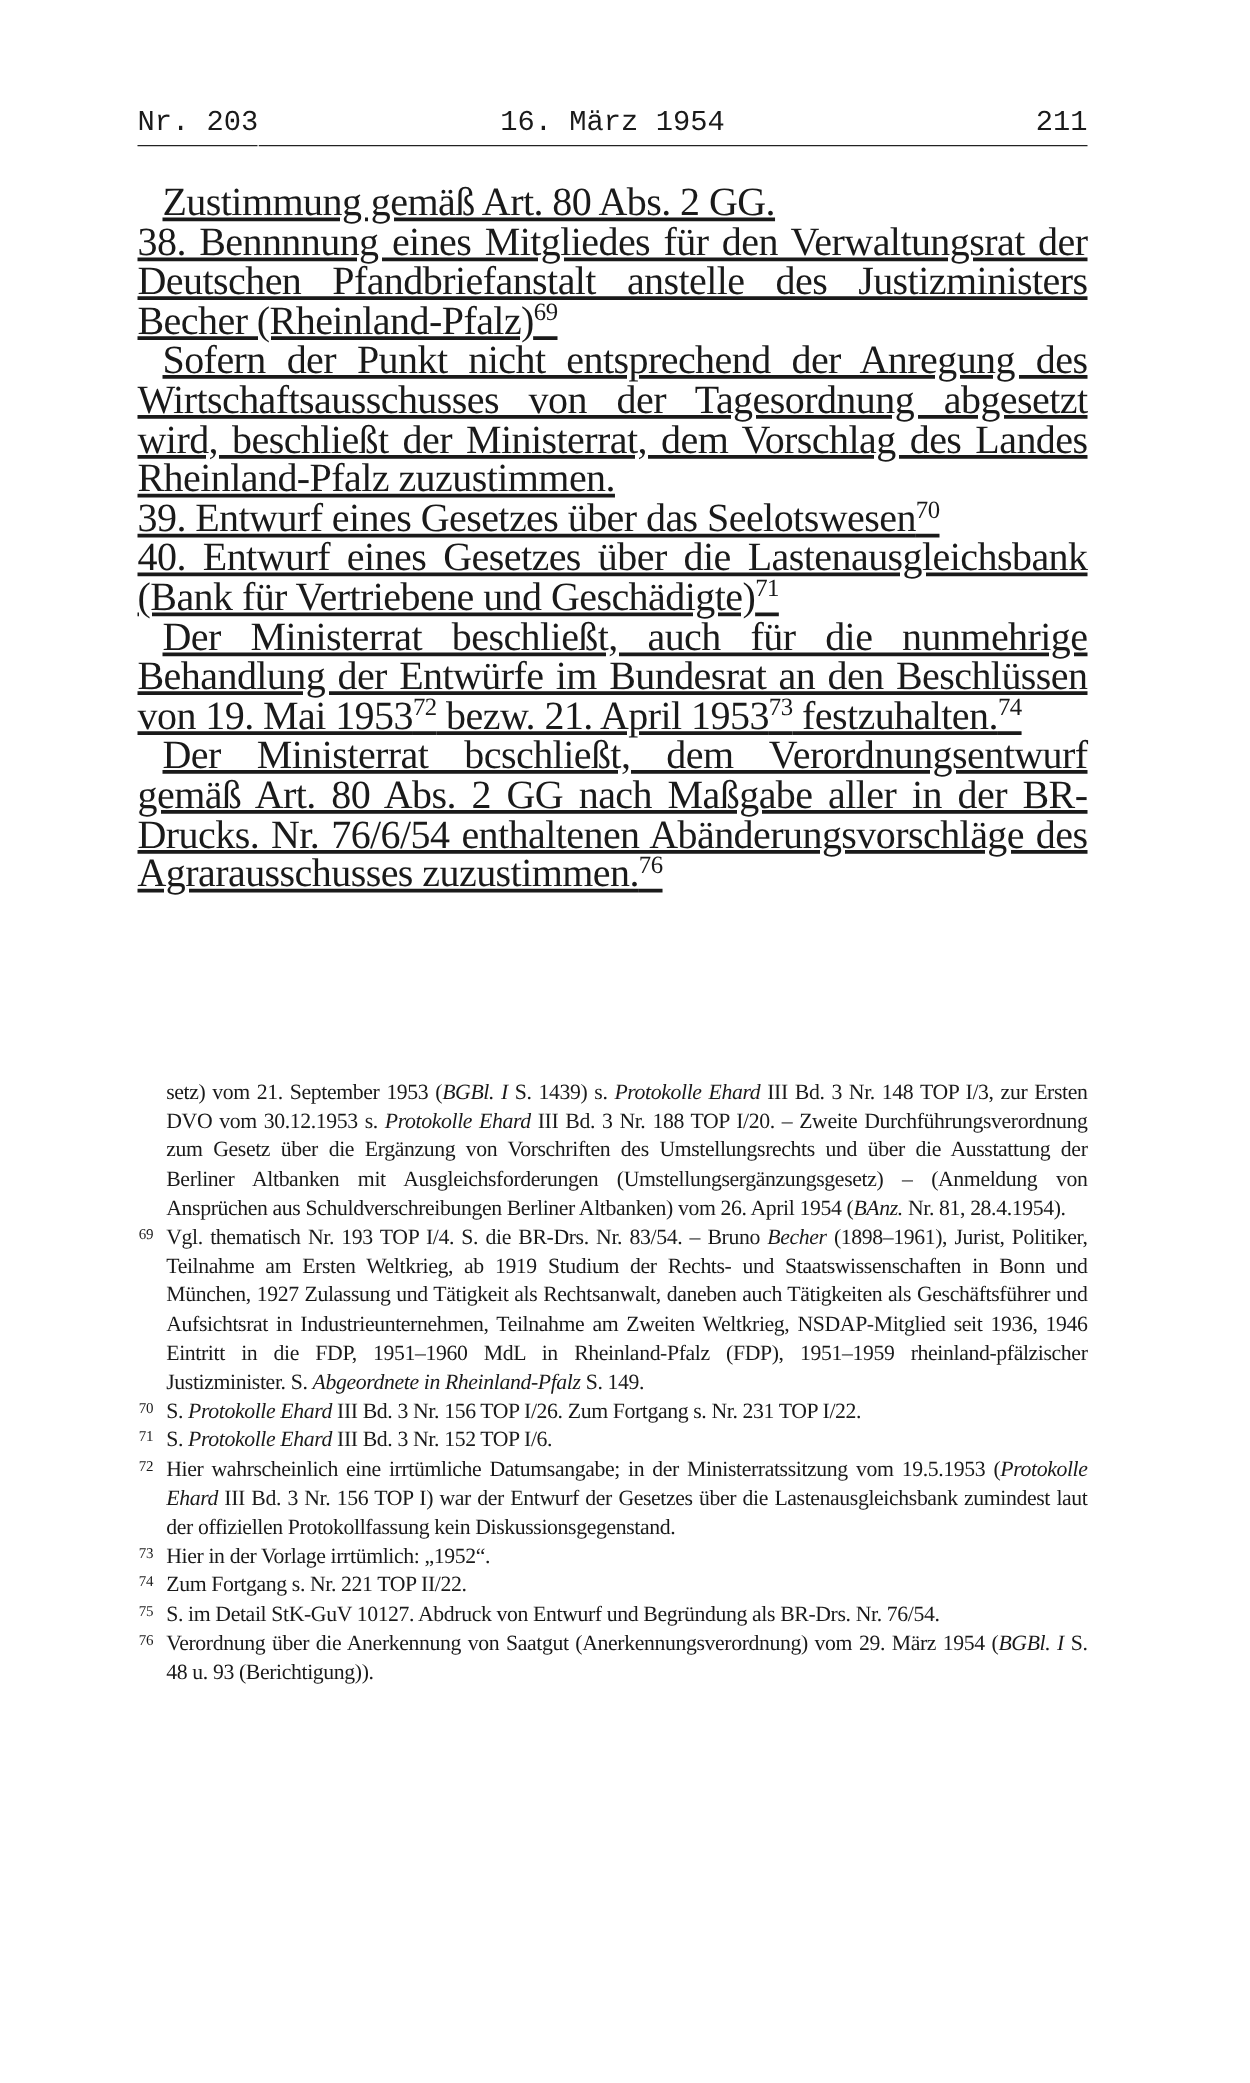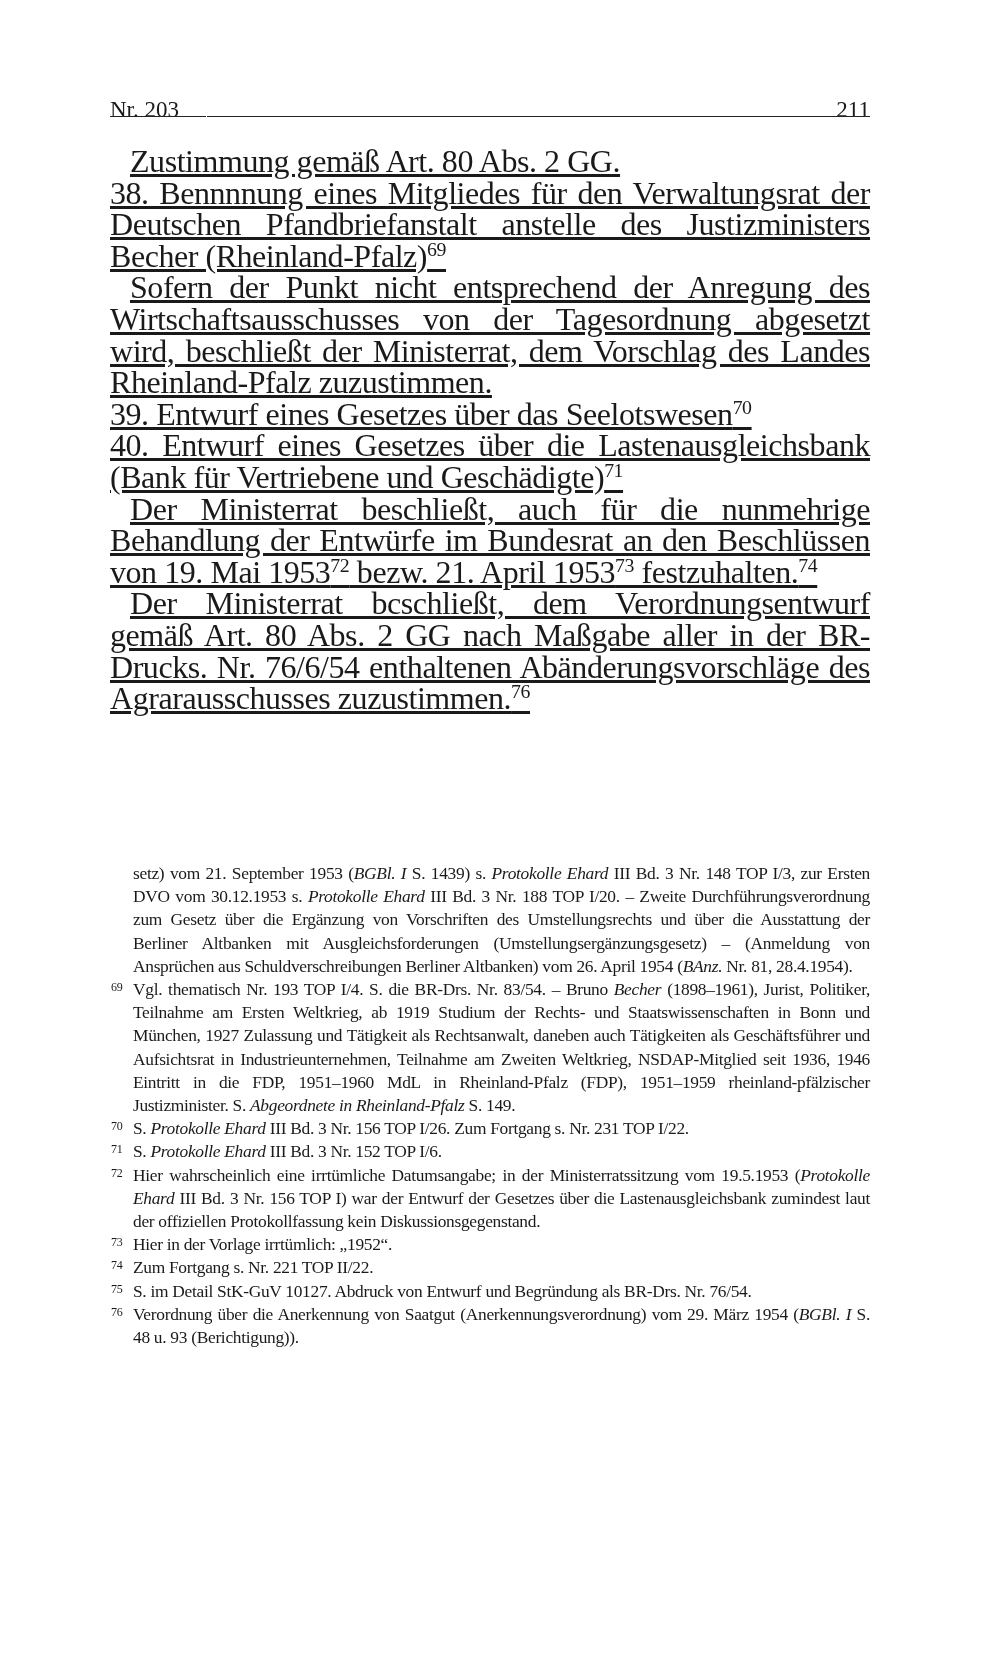--- a/index.html
+++ b/index.html
@@ -1,20 +1,20 @@
 <!DOCTYPE html>
 <html><head>
   <meta charset="utf-8">
   <style>
     html, body { margin: 0; padding: 0; background: #ffffff; }
     body { width: 1000px; height: 1666px; position: relative; overflow: hidden; color: #1a1a1a; }
     .page { position: absolute; left: 0; top: 0; width: 1000px; height: 1666px; background: #fff; }
     .header {
       position: absolute; left: 110px; top: 84px; width: 760px; height: 34px;
-      font-family: Liberation Serif, serif; font-size: 23px; line-height: 28px; margin-top: 12px;
+      font-family: Liberation Mono, monospace; font-size: 23px; line-height: 28px;
     }
     .header .left { position: absolute; left: 0; top: 0; }
     .header .center { position: absolute; left: 0; right: 0; top: 0; text-align: center; }
     .header .right { position: absolute; right: 0; top: 0; }
     .header-rule { position: absolute; top: 116px; height: 1px; background: #222; }
     .rule-a { left: 110px; width: 96px; }
     .rule-b { left: 207px; width: 663px; }
 
     .body-text {
       position: absolute; left: 110px; top: 146px; width: 760px;
@@ -38,20 +38,21 @@
     }
     i { font-style: italic; }
   </style>
 </head>
 <body>
 
 <div class="page">
 
   <div class="header">
     <span class="left">Nr. 203</span>
+    <span class="center">16. März 1954</span>
     <span class="right">211</span>
   </div>
   <div class="header-rule rule-a"></div>
   <div class="header-rule rule-b"></div>
 
   <div class="body-text">
     <p class="indent"><span>Zustimmung gemäß Art. 80 Abs. 2 GG.</span></p>
     <p><span>38. Bennnnung eines Mitgliedes für den Verwaltungsrat der Deutschen Pfandbriefanstalt anstelle des Justizministers Becher (Rheinland-Pfalz)</span><sup>69</sup></p>
     <p class="indent"><span>Sofern der Punkt nicht entsprechend der Anregung des Wirtschaftsausschusses von der Tagesordnung abgesetzt wird, beschließt der Ministerrat, dem Vorschlag des Landes Rheinland-Pfalz zuzustimmen.</span></p>
     <p><span>39. Entwurf eines Gesetzes über das Seelotswesen</span><sup>70</sup></p>

